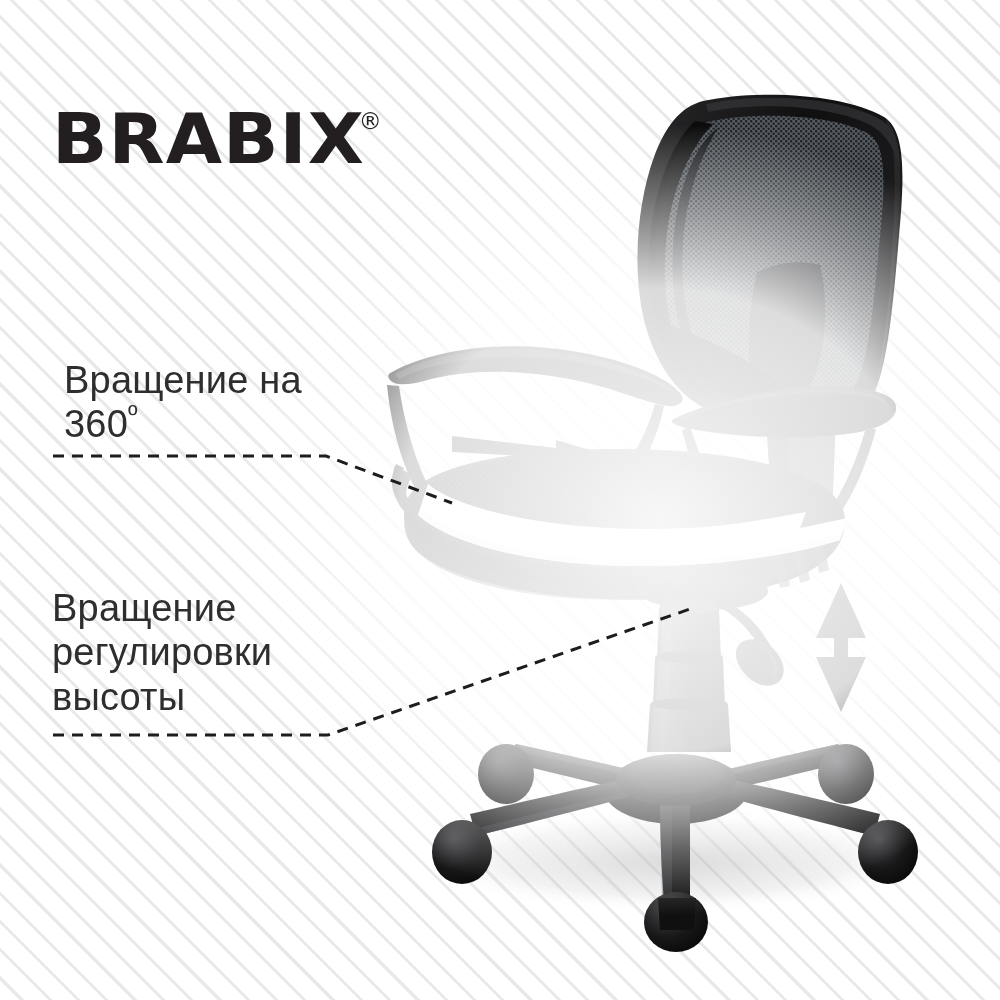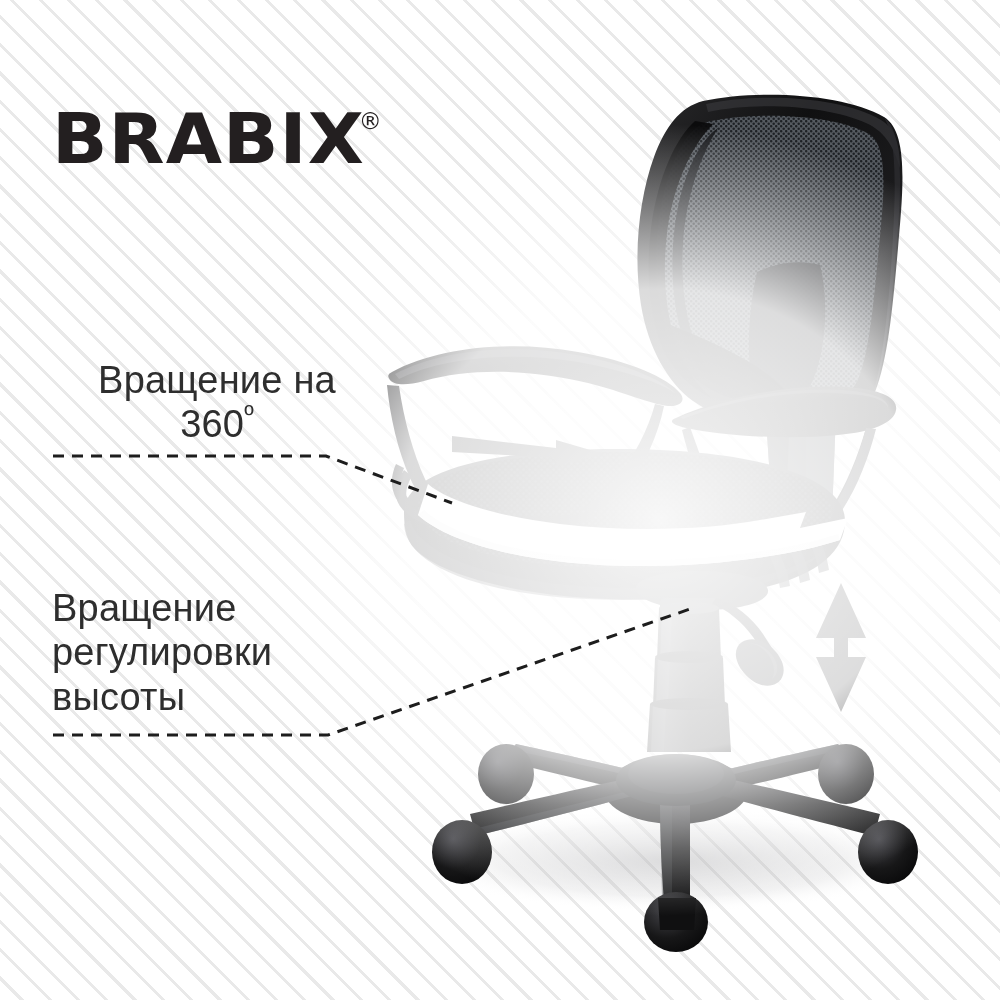--- a/index.html
+++ b/index.html
@@ -52,21 +52,21 @@
   .callout{position:absolute;}
   .callout .ctext{
     font-family:"Liberation Sans", sans-serif;
     font-weight:400;
     font-size:38px;
     line-height:1.17;
     color:#2e2e2e;
     white-space:pre-line;
     letter-spacing:.2px;
   }
-  #callout-rotation{left:52px;top:358px;width:330px;text-align:center;}
+  #callout-rotation{left:64px;top:358px;width:330px;}
   #callout-height{left:52px;top:586px;width:330px;}
   .deg{font-size:26px;vertical-align:super;line-height:0;}
   #leaders{position:absolute;left:0;top:0;width:1000px;height:1000px;pointer-events:none;}
   #chair{position:absolute;left:0;top:0;width:1000px;height:1000px;}
 </style>
 </head>
 <body>
 
 <div id="stage"></div>
 

